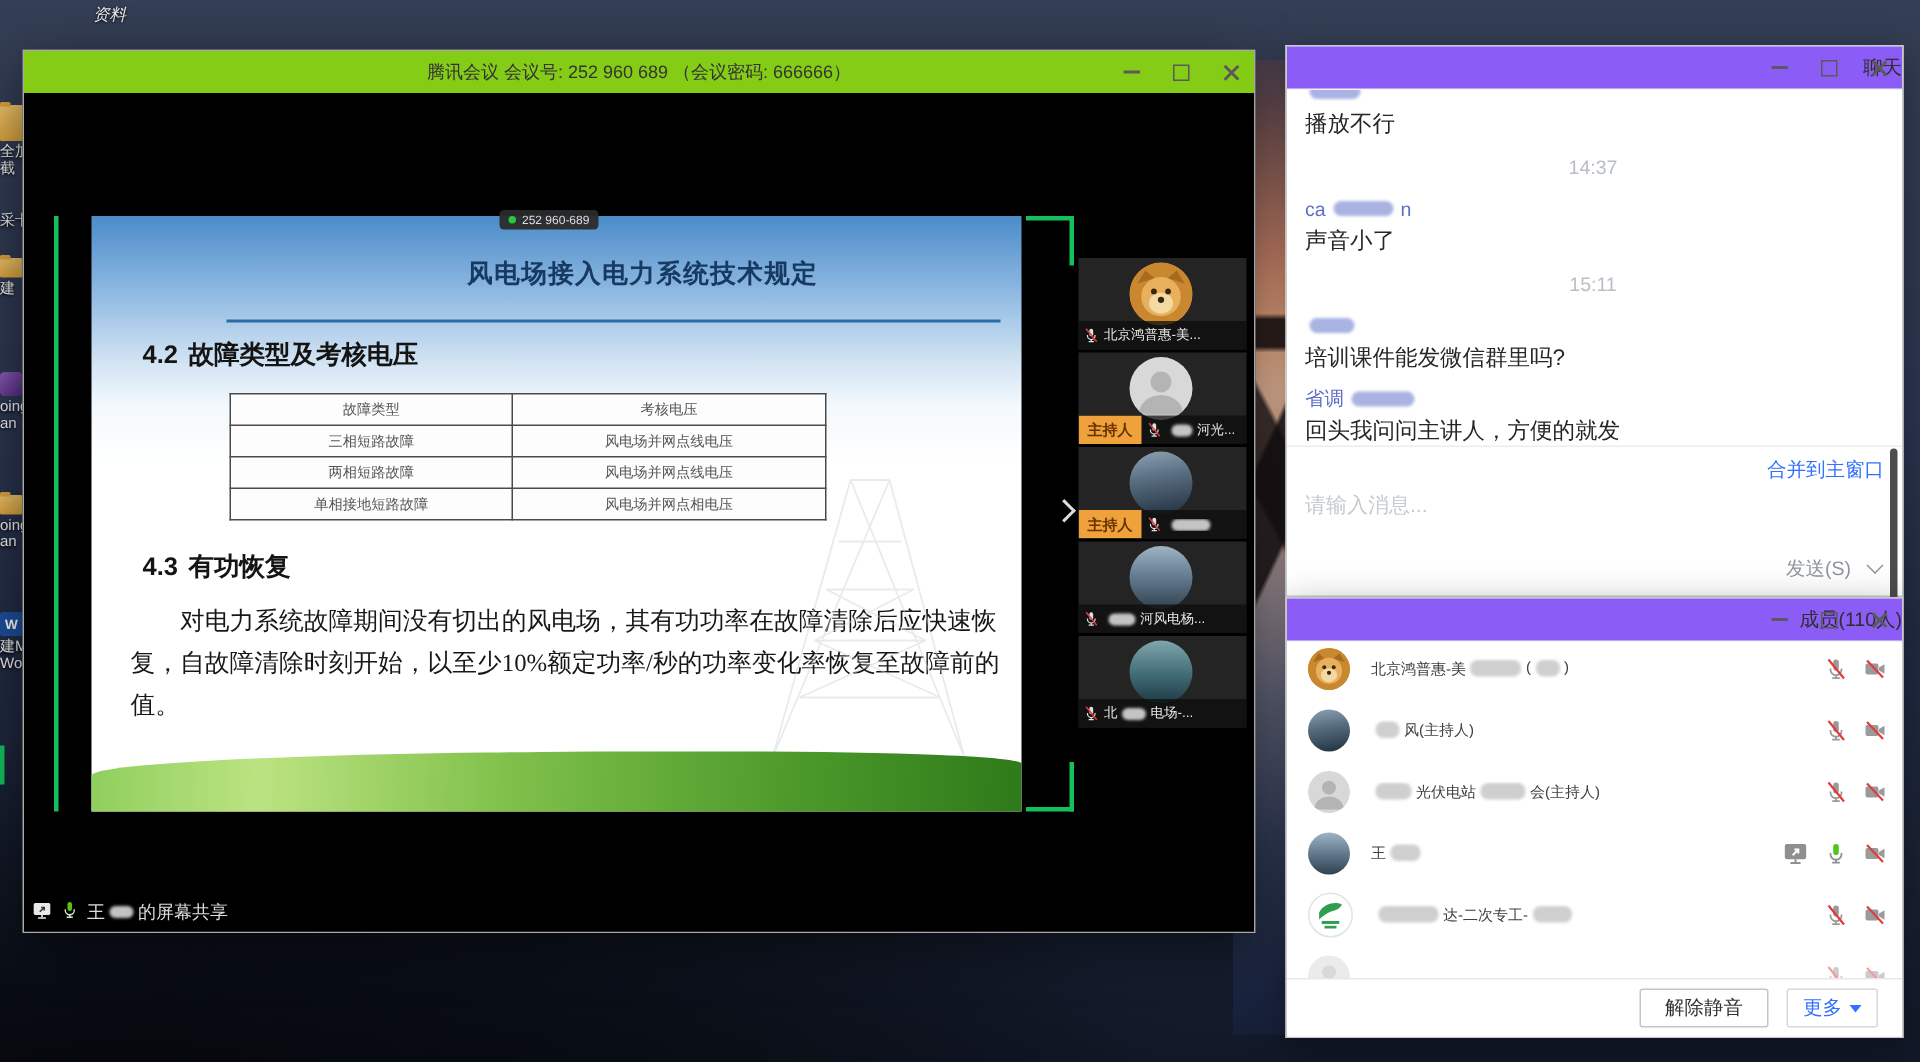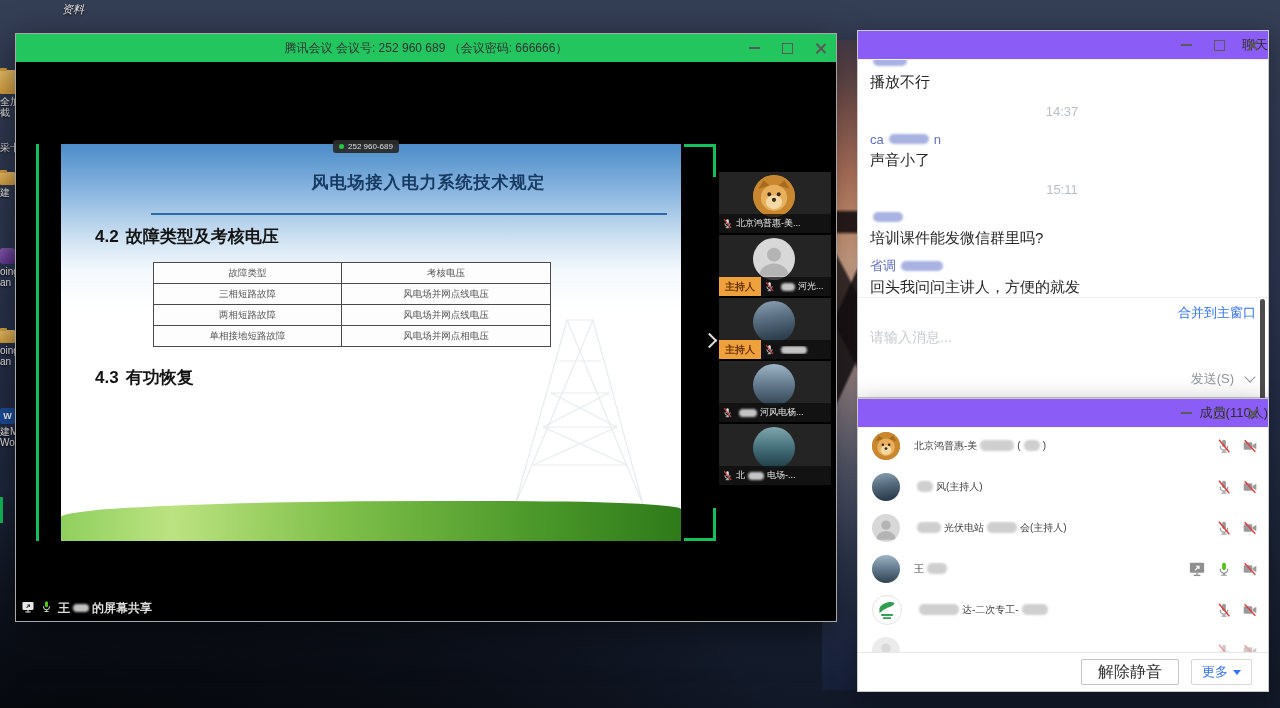--- a/index.html
+++ b/index.html
@@ -31,21 +31,21 @@
   
   .win-controls{position:absolute;right:10px;top:0;height:100%;display:flex;align-items:center;gap:22px;}
   .ic-min{width:11px;height:2px;background:#5a5a5a;}
   .ic-max{width:9px;height:9px;border:1.5px solid #5a5a5a;background:transparent;}
   .ic-close{position:relative;width:11px;height:11px;}
   .ic-close::before,.ic-close::after{content:'';position:absolute;left:5px;top:-1px;width:1.8px;height:13px;background:#5a5a5a;}
   .ic-close::before{transform:rotate(45deg);} .ic-close::after{transform:rotate(-45deg);}
   
   #meeting-window{position:absolute;left:15px;top:33px;width:820px;height:587px;background:#000;
                   border:1px solid #a9a9a9;box-shadow:0 10px 34px rgba(0,0,0,.55);}
-  .mw-titlebar{height:28px;background:#22c55e;display:flex;align-items:center;justify-content:center;position:relative;}
+  .mw-titlebar{height:28px;background:#84cc16;display:flex;align-items:center;justify-content:center;position:relative;}
   .mw-title{font-size:12px;color:#333;}
   .mw-body{position:absolute;top:28px;left:0;right:0;bottom:0;background:#000;}
   .gl{position:absolute;background:#13c05c;}
   #gl-left{left:20px;top:82px;width:3px;height:397px;}
   #gl-trh{left:668px;top:82px;width:32px;height:3px;}  #gl-trv{left:697px;top:82px;width:3px;height:33px;}
   #gl-brv{left:697px;top:446px;width:3px;height:33px;} #gl-brh{left:668px;top:476px;width:32px;height:3px;}
   
   #slide{position:absolute;left:45px;top:82px;width:620px;height:397px;
     background:linear-gradient(180deg,#4b8cc9 0%,#8ab6e0 12%,#cfe2f2 24%,#f4f9fd 32%,#ffffff 42%);}
   .share-pill{position:absolute;left:272px;top:-4px;height:13px;padding:0 6px;background:rgba(42,42,42,.94);
@@ -79,21 +79,21 @@
   .t-name{color:#e9e9e9;font-size:9px;white-space:nowrap;overflow:hidden;display:flex;align-items:center;}
   
   .av-mountain{background:linear-gradient(170deg,#8fa3b5 0%,#5a6f82 40%,#1f2f3d 100%);}
   .av-photo{background:linear-gradient(180deg,#9db4c6 0%,#5d7488 55%,#31424f 100%);}
   .av-lake{background:linear-gradient(180deg,#7fa6ad 0%,#45707a 50%,#1d3a44 100%);}
   .av-person,.av-placeholder{background:#d8d8d8;}
   .av-logo{background:#fff;border:1px solid #e3e3e3;}
   .av-dog{background:#c9882f;}
   
   #share-banner{position:absolute;left:5px;top:537px;height:18px;display:flex;align-items:center;gap:5px;
-    color:#ddd;font-size:12px;font-weight:bold;}
+    color:#ddd;font-size:12px;}
   
   .panel{position:absolute;background:#fff;border:1px solid #c9c9c9;box-shadow:0 6px 24px rgba(0,0,0,.35);}
   #chat-window{left:857px;top:30px;width:410px;height:366px;}
   #members-window{left:857px;top:398px;width:410px;height:292px;}
   .panel-titlebar{height:28px;display:flex;align-items:center;justify-content:flex-end;position:relative;
     background:#8b5cf6;border-bottom:1px solid #f2f2f2;}
   .panel-title{font-size:13px;color:#2e2e2e;}
   
   #chat-messages{position:absolute;top:29px;left:12px;right:14px;height:236px;overflow:hidden;}
   .chat-sender{font-size:13px;color:#5f6fc5;height:16px;display:flex;align-items:center;gap:2px;}
@@ -112,21 +112,21 @@
   
   #member-list{position:absolute;top:26px;left:0;right:0;bottom:38px;overflow:hidden;}
   .m-row{height:41px;display:flex;align-items:center;padding:0 10px 0 14px;}
   .m-row.partial{opacity:.5;}
   .m-avatar{width:28px;height:28px;border-radius:50%;margin-right:14px;flex:none;overflow:hidden;}
   .m-name{font-size:10px;color:#404040;flex:1;display:flex;align-items:center;white-space:nowrap;overflow:hidden;}
   .m-icons{display:flex;align-items:center;gap:10px;}
   #members-footer{position:absolute;left:0;right:0;bottom:0;height:38px;background:#fff;border-top:1px solid #e8e8e8;
     display:flex;align-items:center;justify-content:flex-end;gap:12px;padding-right:16px;}
   #unmute-btn{height:24px;padding:0 16px;border:1px solid #c5c5c5;border-radius:2px;background:#fff;
-    font-size:16px;color:#333;display:flex;align-items:center;}
+    font-size:13px;color:#333;display:flex;align-items:center;}
   #more-btn{height:24px;padding:0 10px;border:1px solid #d9d9d9;border-radius:2px;background:#fff;
     font-size:13px;color:#3370ff;display:flex;align-items:center;gap:5px;}
   .tri-down{width:0;height:0;border-left:4px solid transparent;border-right:4px solid transparent;border-top:5px solid #3370ff;}
   
   .blur{display:inline-block;height:11px;border-radius:5px;background:#cfcfcf;filter:blur(1.2px);
         vertical-align:middle;margin:0 3px;flex:none;}
   .blur.blue{background:#a9b3e2;height:10px;}
   .blur.light{background:rgba(228,228,228,.85);height:8px;}
   .nseg{white-space:pre;}
 </style>
@@ -210,20 +210,21 @@
             </tr>
             <tr>
               <td>单相接地短路故障</td>
               <td>风电场并网点相电压</td>
             </tr>
           </tbody>
         </table>
       <div class="slide-sec" id="sec43">
         <span class="num">4.3</span><span>有功恢复</span>
       </div>
+      <p id="slide-para">对电力系统故障期间没有切出的风电场，其有功功率在故障清除后应快速恢复，自故障清除时刻开始，以至少10%额定功率/秒的功率变化率恢复至故障前的值。</p>
       <svg id="tower" width="200" height="190" viewBox="0 0 200 190">
         <g stroke="#ccd4da" stroke-width="1.2" fill="none">
           <path d="M40 190 L92 5 M168 190 L118 5 M40 190 L118 5 M168 190 L92 5"></path>
           <path d="M58 150 L152 150 M68 112 L142 112 M76 78 L134 78 M84 46 L126 46 M92 5 L118 5"></path>
           <path d="M58 150 L142 112 M152 150 L68 112 M68 112 L134 78 M142 112 L76 78"></path>
         </g>
       </svg>
       <div id="grass"></div>
     </div>
 

